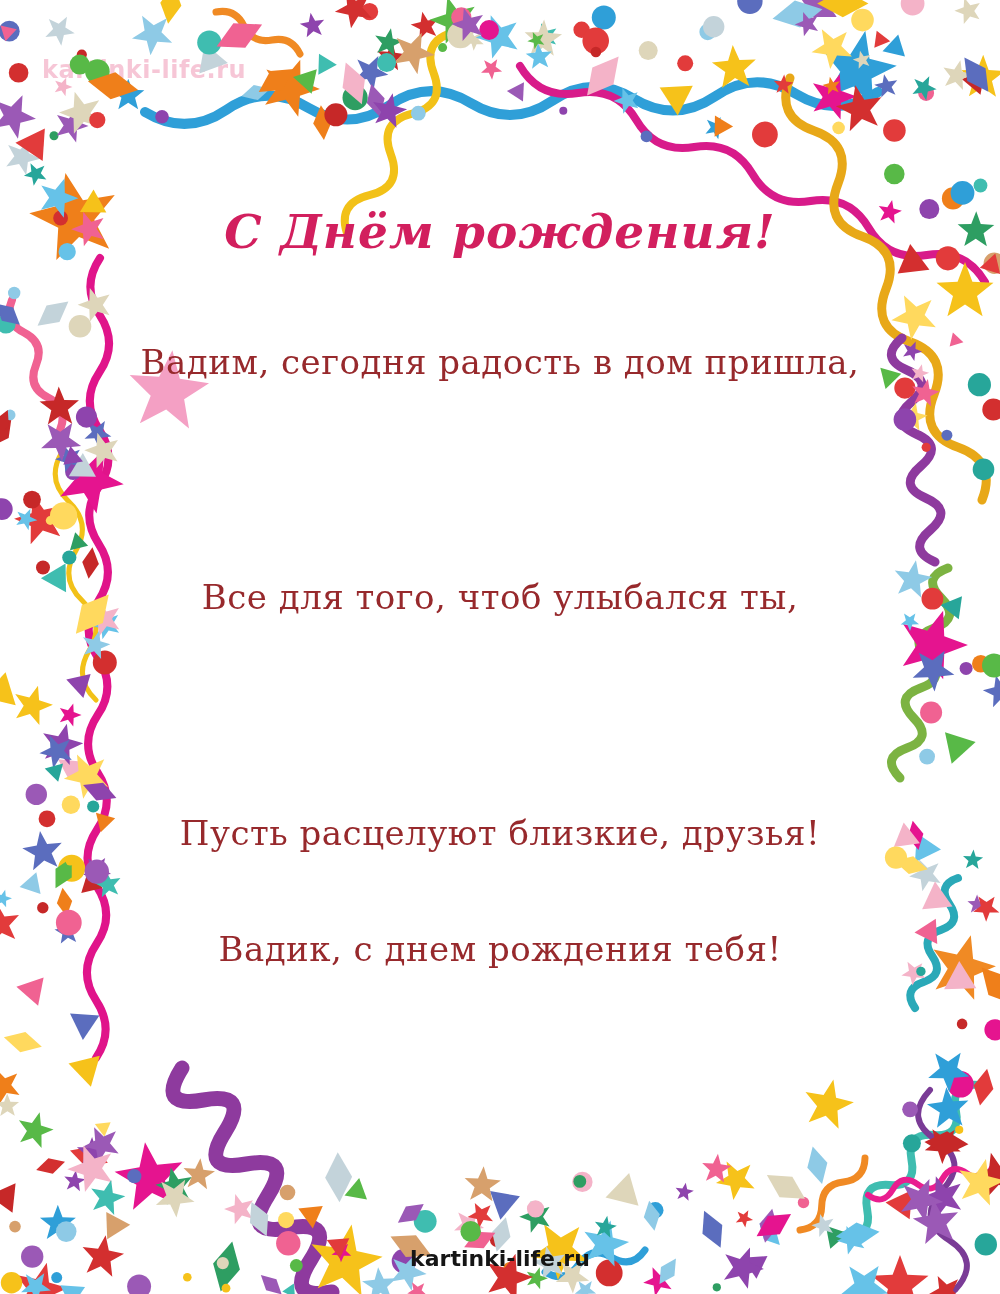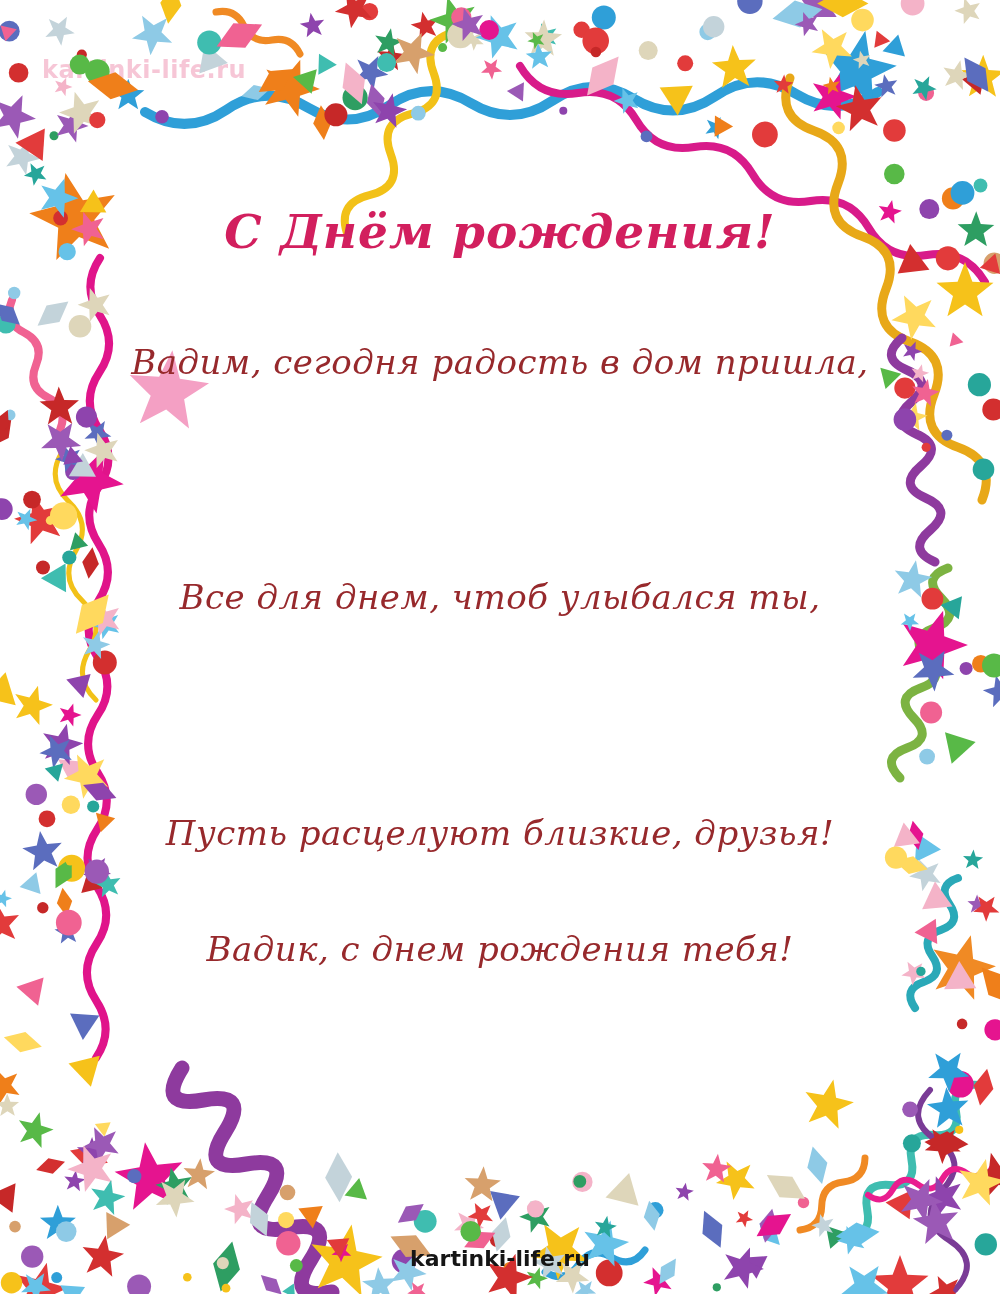--- a/index.html
+++ b/index.html
@@ -14,21 +14,21 @@
     color:#ef8fae;opacity:0.5;letter-spacing:0.5px;
   }
   .content{position:absolute;left:0;top:0;width:1000px;height:1294px;z-index:2;}
   .card-title{
     position:absolute;left:0;width:1000px;top:204px;text-align:center;
     font-weight:bold;font-style:italic;font-size:47px;letter-spacing:1px;
     color:#d21f5e;
   }
   .poem-line{
     position:absolute;left:0;width:1000px;text-align:center;
-    font-style:italic;font-size:34px;letter-spacing:0.5px;color:#97292c;
+    font-size:34px;letter-spacing:0.5px;color:#97292c;
   }
   .watermark-bottom{
     position:absolute;left:0;width:1000px;top:1246px;text-align:center;z-index:3;
     font-family:"DejaVu Sans", sans-serif;font-weight:bold;font-size:22px;
     color:#151515;
   }
 </style>
 </head>
 <body>
 
@@ -407,19 +407,19 @@
       <polygon points="0,-15.310698167420924 8.12088399208151,0 0,15.310698167420924 -8.12088399208151,0" fill="#8ecae6" transform="translate(651.8108646851033 1215.7177640073933) rotate(350)"></polygon>
       <polygon points="0.0,-15.2 13.2,7.6 -13.2,7.6" fill="#f6c21a" transform="translate(93.27310533262789 204.6778209079057) rotate(241)"></polygon>
       <circle cx="32.0" cy="499.6" r="8.9" fill="#c62828"></circle>
       <polygon points="0.0,-18.4 4.5,-6.2 17.5,-5.7 7.3,2.4 10.8,14.9 0.0,7.7 -10.8,14.9 -7.3,2.4 -17.5,-5.7 -4.5,-6.2" fill="#3fbdb0" transform="translate(107.01142996549606 1197.948844006285) rotate(229)"></polygon>
       <circle cx="927.1" cy="756.6" r="7.9" fill="#8ecae6"></circle>
     </svg>
 
   <div class="content">
     <div class="card-title">С Днём рождения!</div>
     <div class="poem-line" style="top:342px">Вадим, сегодня радость в дом пришла,</div>
-    <div class="poem-line" style="top:577px">Все для днем, чтоб улыбался ты,</div>
+    <div class="poem-line" style="top:577px">Все для того, чтоб улыбался ты,</div>
     <div class="poem-line" style="top:813px">Пусть расцелуют близкие, друзья!</div>
     <div class="poem-line" style="top:929px">Вадик, с днем рождения тебя!</div>
   </div>
 
   <div class="watermark-bottom">kartinki-life.ru</div>
 </div>
 
 </body></html>

